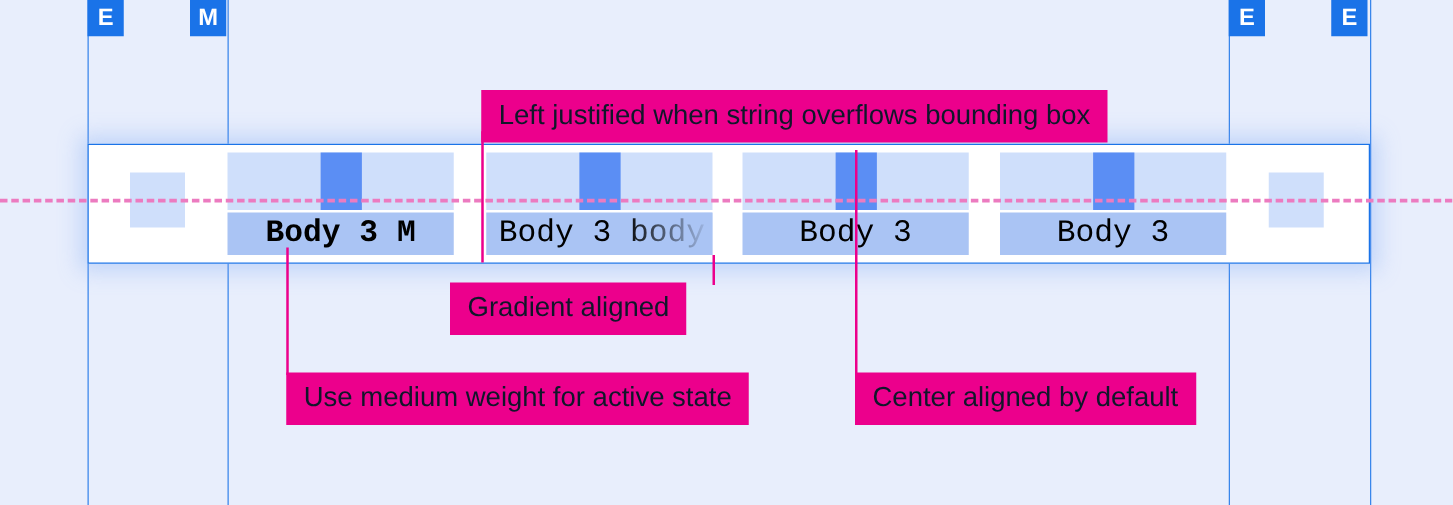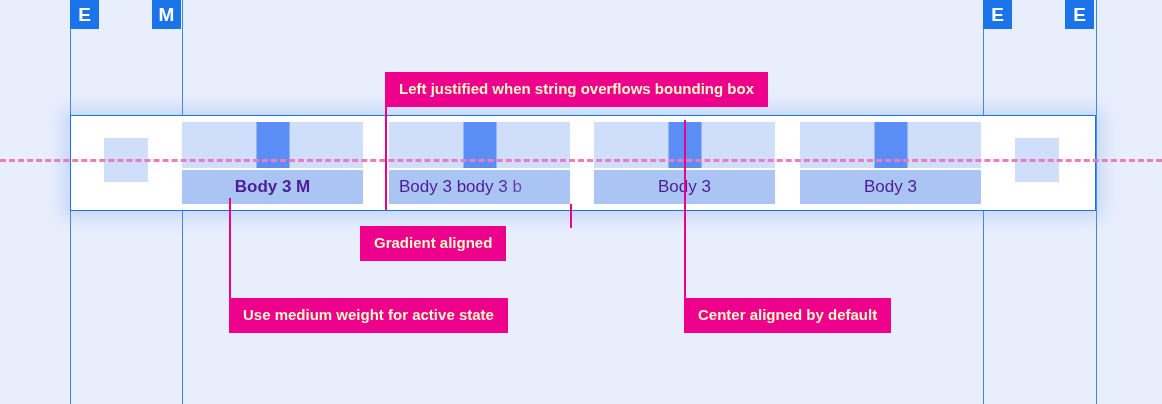--- a/index.html
+++ b/index.html
@@ -44,39 +44,39 @@
   .tab .icon-ph{
     position:absolute;top:0;left:50%;transform:translateX(-50%);
     width:33px;height:46px;background:#5b8ef4;
   }
   .tab .label-bar{
     position:relative;margin-top:2px;height:34px;background:#aac4f4;
     overflow:hidden;
   }
   .tab .label-txt{
     position:absolute;top:0;left:0;right:0;height:34px;line-height:34px;
-    font-size:17px;color:#4c1d95;text-align:center;white-space:nowrap;
+    font-size:25px;color:#000000;text-align:center;white-space:nowrap;font-family:Liberation Mono, monospace;
   }
   .tab.medium .label-txt{font-weight:bold;}
   .tab.overflow .label-txt{text-align:left;padding-left:10px;right:auto;}
   .tab.overflow .fade{
     position:absolute;top:0;right:0;width:72px;height:34px;
     background:linear-gradient(to right,rgba(170,196,244,0),rgba(170,196,244,1));
   }
 
   
   .centerline{
     position:absolute;left:0;right:0;top:159px;height:0;
     border-top:3px dashed #ec7bc0;
   }
 
   
   .ann{
-    position:absolute;background:#ec008c;color:#fef9c3;
-    font-size:15px;font-weight:bold;line-height:1;
+    position:absolute;background:#ec008c;color:#0f172a;
+    font-size:22px;font-weight:normal;line-height:1;
     padding:9px 14px 11px 14px;white-space:nowrap;
   }
   .connector{position:absolute;width:2px;background:#ec008c;}
 </style>
 </head>
 <body>
 
 <div class="stage">
 
   <div class="vline" style="left:70px;"></div>

